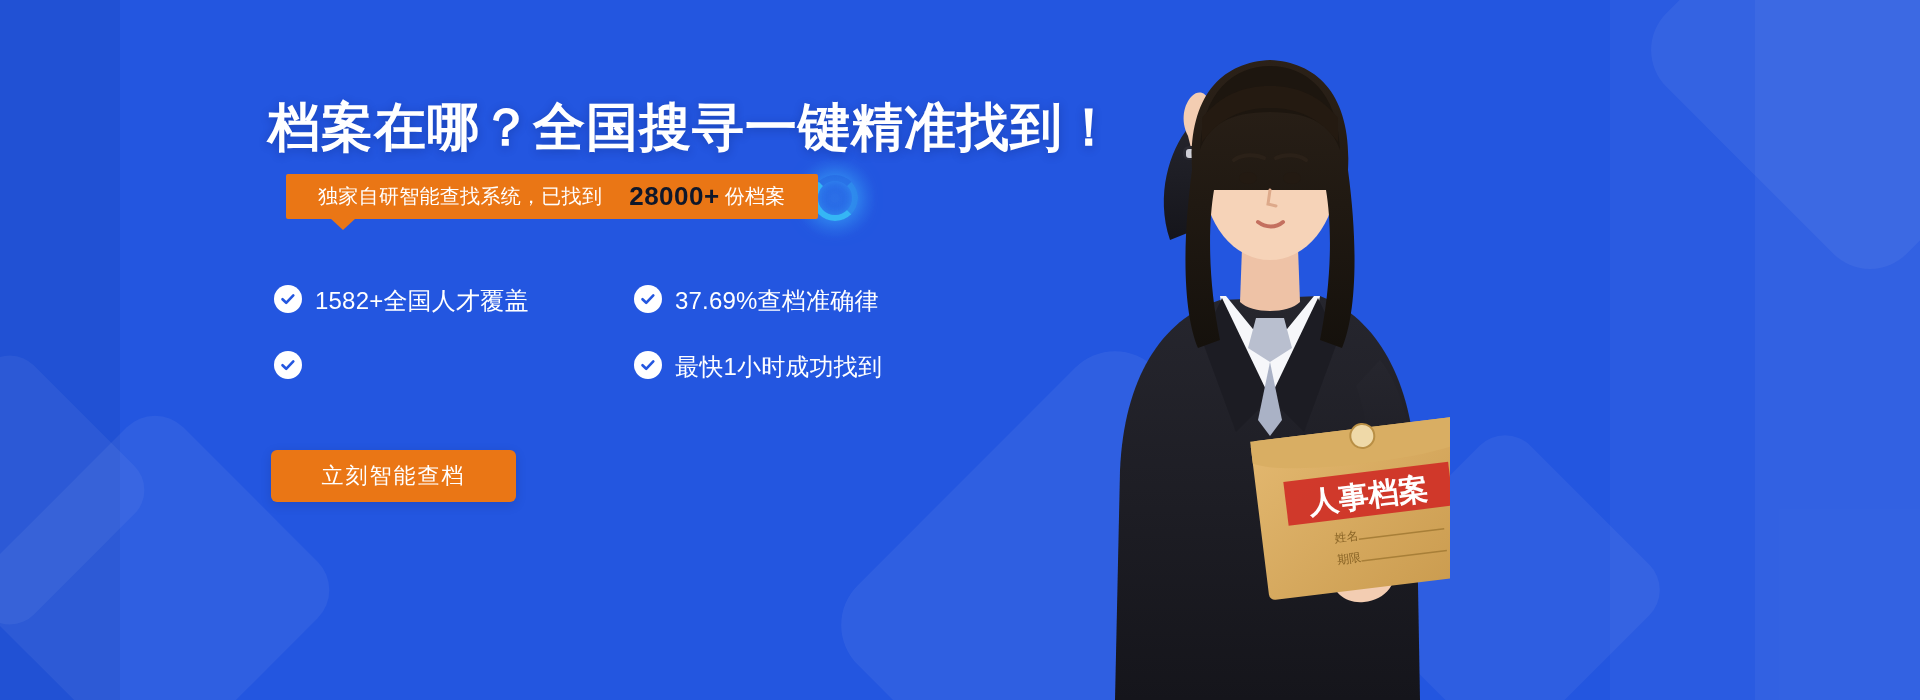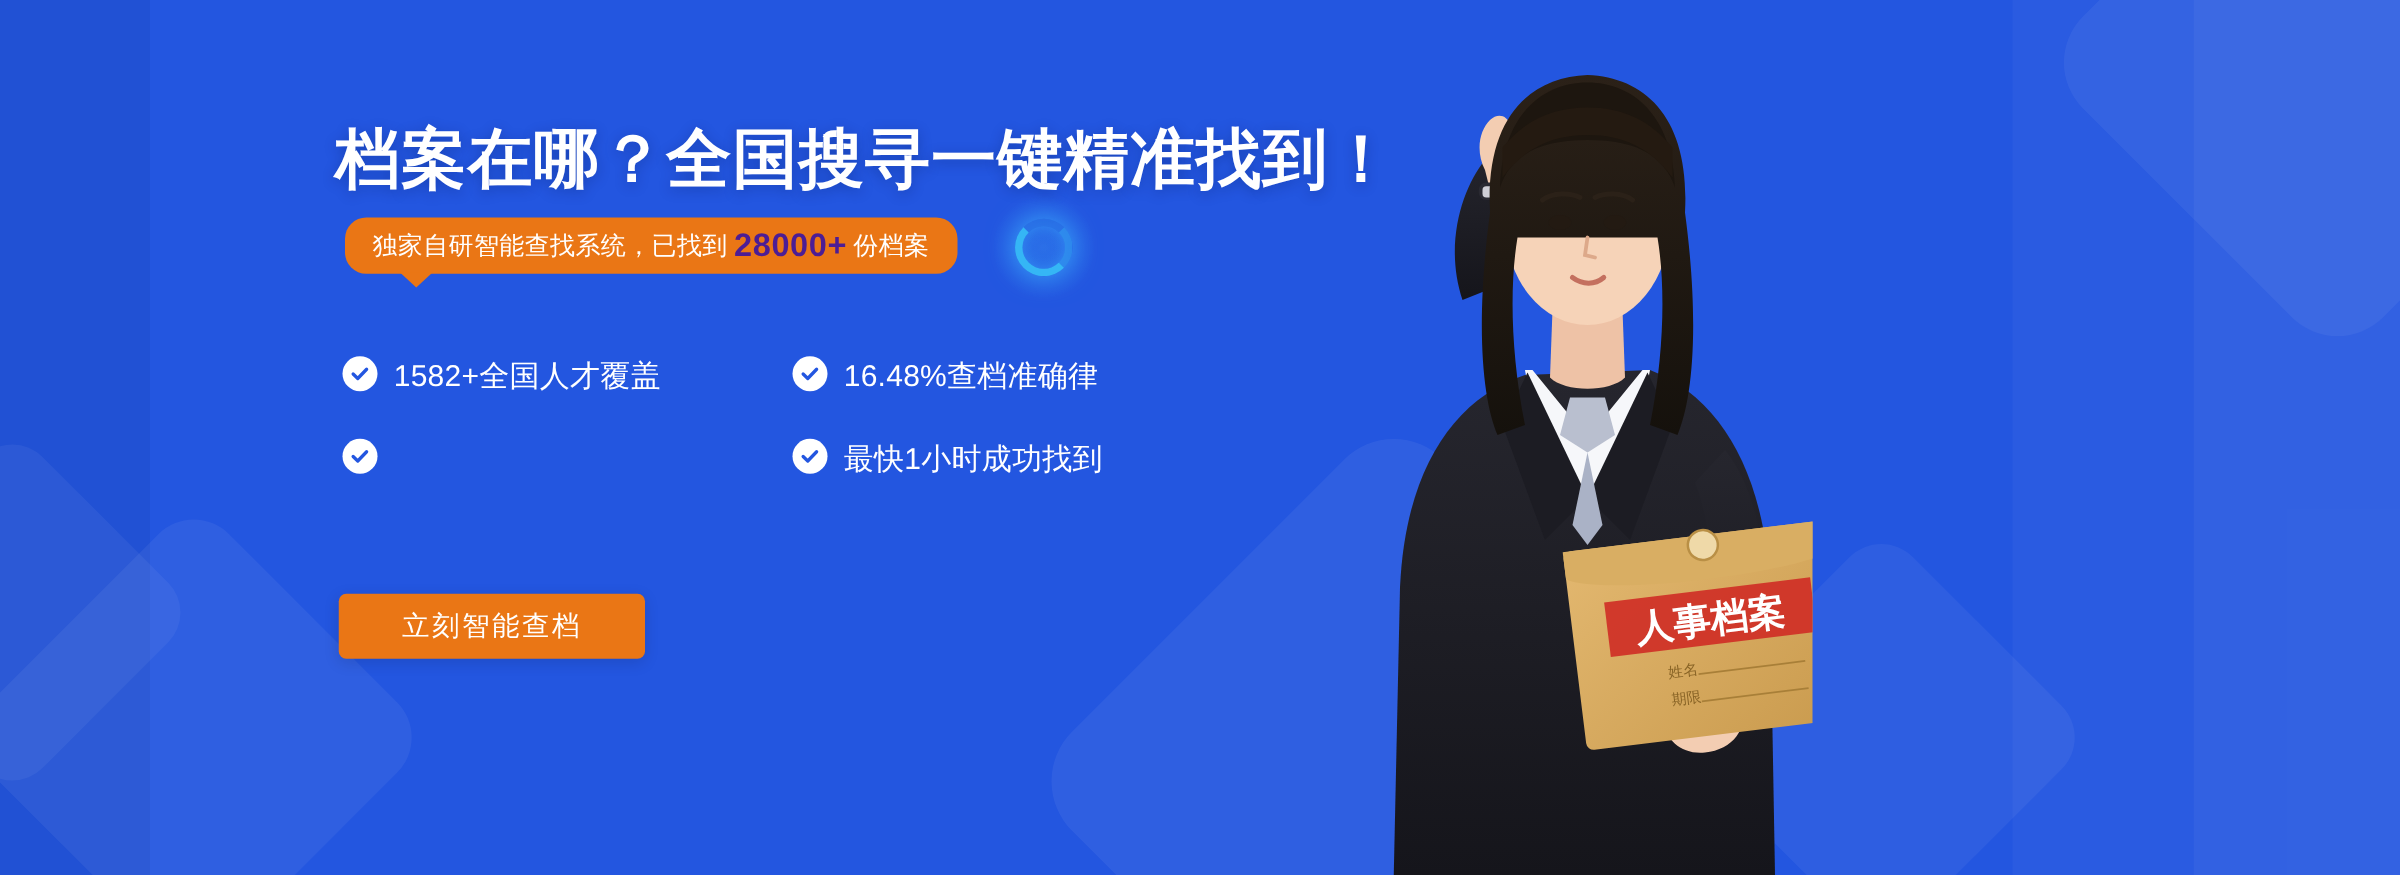--- a/index.html
+++ b/index.html
@@ -109,49 +109,50 @@
     font-size: 52px;
     font-weight: bold;
     color: #ffffff;
     letter-spacing: 1px;
     white-space: nowrap;
     text-shadow: 0 2px 10px rgba(0,20,80,0.28);
   }
 
   .badge {
     position: absolute;
-    left: 8px; top: 174px;
+    left: 18px; top: 174px;
     height: 45px;
-    padding: 0 22px;
+    padding: 0 32px;
     display: flex;
     align-items: center;
     background: #ea7615;
-    border-radius: 17px;
+    border-radius: 2px;
     white-space: nowrap;
   }
   .badge::after {
     content: "";
     position: absolute;
     left: 44px; bottom: -11px;
     width: 0; height: 0;
     border-left: 13px solid transparent;
     border-right: 13px solid transparent;
     border-top: 12px solid #ea7615;
   }
   .badge-text {
     font-size: 20px;
     color: #ffffff;
     letter-spacing: 0.3px;
   }
   .badge-num {
     font-size: 26px;
     font-weight: bold;
-    color: #4c1d95;
+    color: #0f172a;
     padding: 0 5px;
     letter-spacing: 0.5px;
+    margin-left: 22px;
   }
 
   .features {
     position: absolute;
     left: 6px; top: 285px;
     width: 700px;
     display: grid;
     grid-template-columns: 360px 340px;
     grid-row-gap: 32px;
   }
@@ -183,21 +184,21 @@
     position: absolute;
     left: 0; right: 0; bottom: -2px;
     height: 13px;
     background: linear-gradient(90deg, #2ee6c6 0%, #39d7e0 45%, rgba(60,190,235,0) 100%);
     z-index: -1;
     border-radius: 2px;
   }
 
   .cta {
     position: absolute;
-    left: 3px; top: 475px;
+    left: 3px; top: 450px;
     width: 245px; height: 52px;
     background: #ea7615;
     border: none;
     border-radius: 6px;
     color: #ffffff;
     font-size: 22px;
     font-family: "Liberation Sans", "DejaVu Sans", sans-serif;
     letter-spacing: 2px;
     cursor: pointer;
     box-shadow: 0 3px 12px rgba(0,0,0,0.12);
@@ -246,21 +247,21 @@
         </span>
         <span class="feature-label">1582+全国人才覆盖</span>
       </div>
 
       <div class="feature">
         <span class="check-icon">
           <svg width="18" height="18" viewBox="0 0 18 18">
               <path d="M3.5 9.2 L7.2 12.8 L14.3 5.4" stroke="#2356e0" stroke-width="2.6" fill="none" stroke-linecap="round" stroke-linejoin="round"></path>
             </svg>
         </span>
-        <span class="feature-label">16.48%查档准确律</span>
+        <span class="feature-label">37.69%查档准确律</span>
       </div>
 
       <div class="feature">
         <span class="check-icon">
           <svg width="18" height="18" viewBox="0 0 18 18">
               <path d="M3.5 9.2 L7.2 12.8 L14.3 5.4" stroke="#2356e0" stroke-width="2.6" fill="none" stroke-linecap="round" stroke-linejoin="round"></path>
             </svg>
         </span>
       </div>
 

